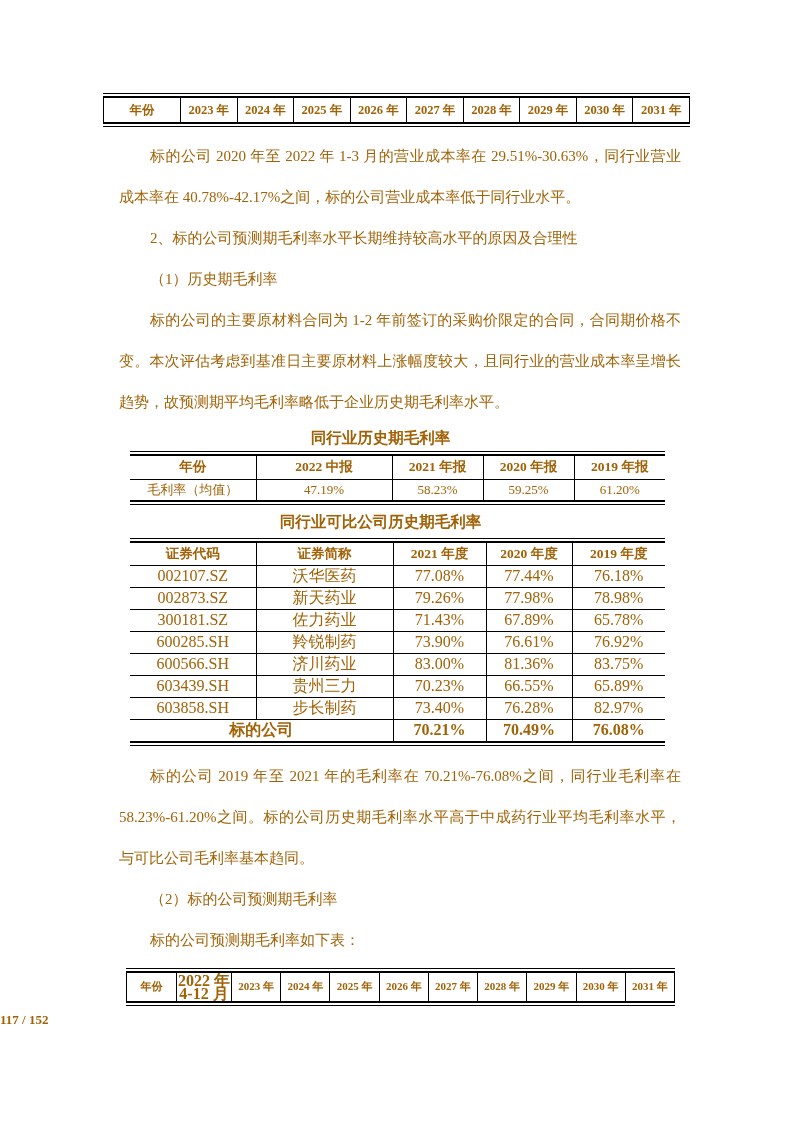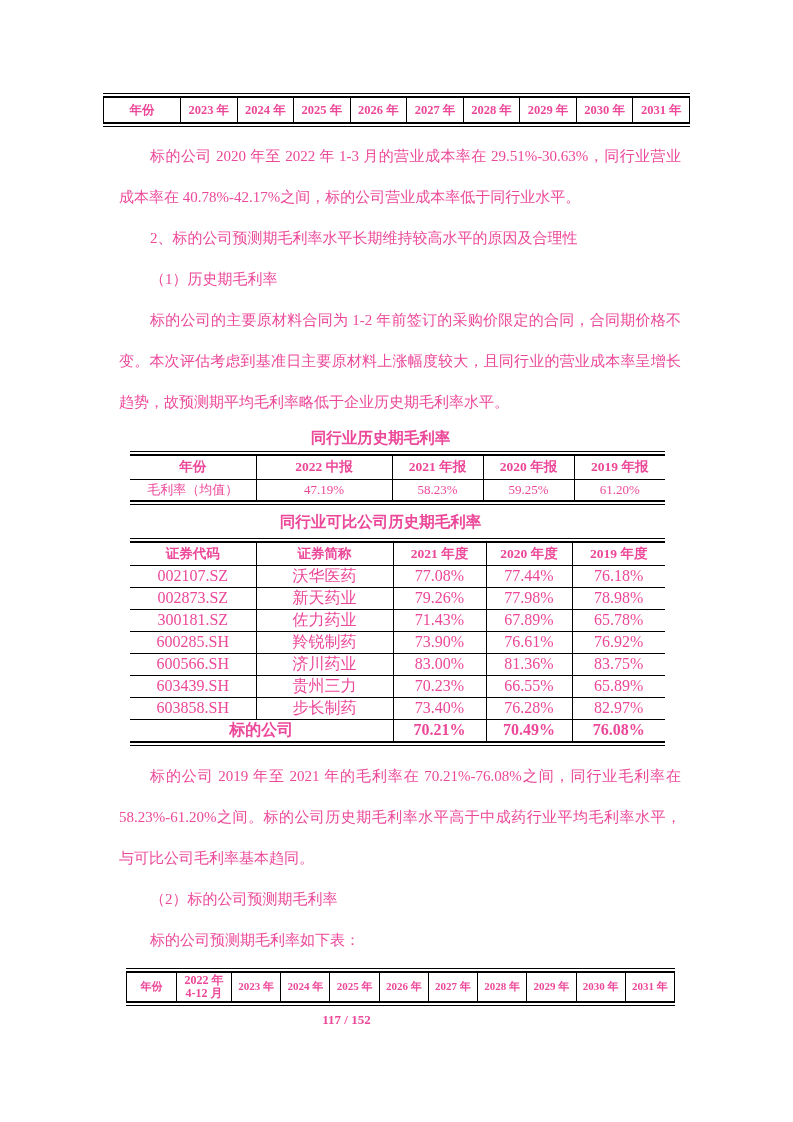--- a/index.html
+++ b/index.html
@@ -3,21 +3,21 @@
 <meta charset="utf-8">
 <style>
   * { box-sizing: border-box; }
   html, body { margin: 0; padding: 0; background: #ffffff; }
   .page {
     position: relative;
     width: 761px;
     height: 1122px;
     margin: 0;
     background: #ffffff;
-    color: #ec4899;
+    color: #a16207;
     font-family: "Liberation Serif", "DejaVu Serif", serif;
     padding-top: 93px;
     overflow: hidden;
   }
 
   
   .twrap {
     border-top: 1px solid #000;
     border-bottom: 1px solid #000;
     padding: 2px 0;
@@ -53,21 +53,21 @@
   .t2 td { font-size: 13px;   height: 22px; }
 
   .wrap-t3 { margin-left: 130px; width: 535px; margin-top: 4px; }
   .t3 th { font-size: 13.5px; height: 23px; }
   .t3 td { font-size: 16px;   height: 22px; }
   .t3 .sumrow td { font-weight: bold; }
 
   
   .wrap-t4 { margin-left: 126px; width: 549px; margin-top: 7px; }
   .t4 th { font-size: 11px; height: 30px; line-height: 13px; }
-  .t4 th:nth-child(2) { white-space: pre-line; font-size: 12px; }
+  .t4 th:nth-child(2) { white-space: pre-line; font-size: 16px; }
 
   
   .para, .hline {
     margin: 0 0 0 119px;
     width: 562px;
     font-size: 15px;
     line-height: 41px;
     text-align: justify;
     text-indent: 31px;
   }
@@ -83,21 +83,21 @@
   .title-2 { margin-top: 5px; }
   .source {
     margin: 2px 0 0 150px;
     font-size: 12.5px;
     line-height: 17px;
   }
   .p-gm { margin-top: 10px; }
   .pagenum {
     margin-top: 5px;
     padding-right: 68px;
-    text-align: center;
+    text-align: left;
     font-size: 13px;
     font-weight: bold;
     line-height: 17px;
   }
 </style>
 </head>
 <body>
 
 <div class="page">
 

